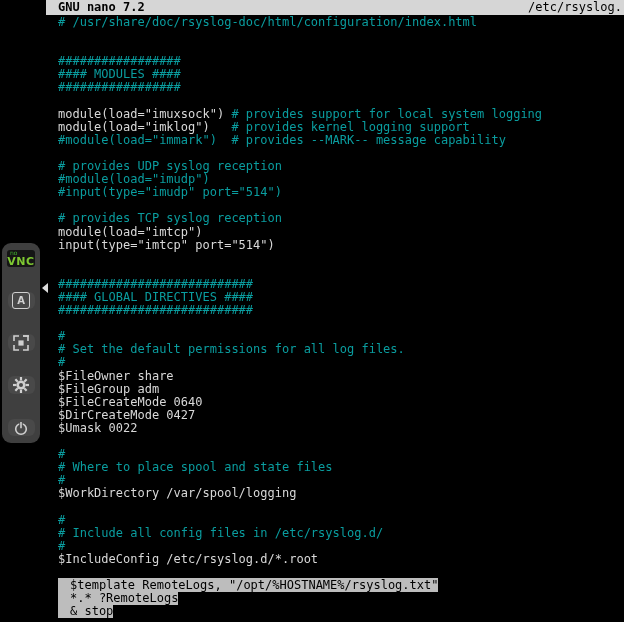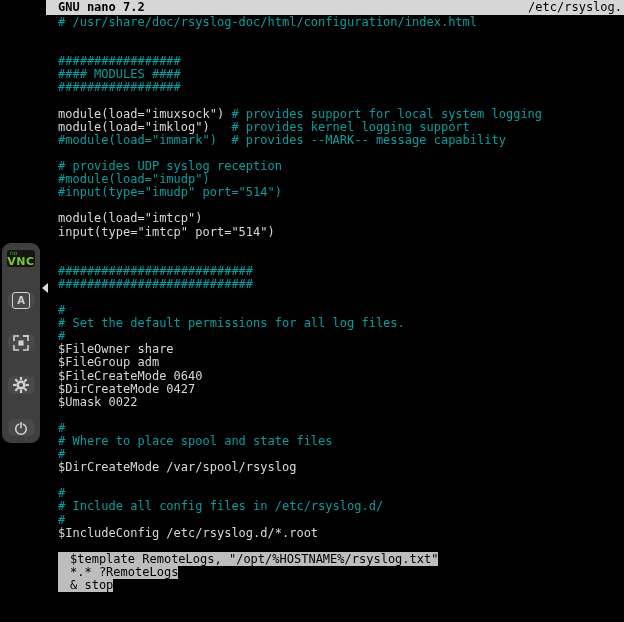--- a/index.html
+++ b/index.html
@@ -102,40 +102,42 @@
         <div class="line"><span class="cmt">#################</span></div>
         <div class="line">&nbsp;</div>
         <div class="line"><span class="txt">module(load="imuxsock") </span><span class="cmt"># provides support for local system logging</span></div>
         <div class="line"><span class="txt">module(load="imklog")   </span><span class="cmt"># provides kernel logging support</span></div>
         <div class="line"><span class="cmt">#module(load="immark")  # provides --MARK-- message capability</span></div>
         <div class="line">&nbsp;</div>
         <div class="line"><span class="cmt"># provides UDP syslog reception</span></div>
         <div class="line"><span class="cmt">#module(load="imudp")</span></div>
         <div class="line"><span class="cmt">#input(type="imudp" port="514")</span></div>
         <div class="line">&nbsp;</div>
+        <div class="line"><span class="cmt"># provides TCP syslog reception</span></div>
         <div class="line"><span class="txt">module(load="imtcp")</span></div>
         <div class="line"><span class="txt">input(type="imtcp" port="514")</span></div>
         <div class="line">&nbsp;</div>
         <div class="line">&nbsp;</div>
         <div class="line"><span class="cmt">###########################</span></div>
+        <div class="line"><span class="cmt">#### GLOBAL DIRECTIVES ####</span></div>
         <div class="line"><span class="cmt">###########################</span></div>
         <div class="line">&nbsp;</div>
         <div class="line"><span class="cmt">#</span></div>
         <div class="line"><span class="cmt"># Set the default permissions for all log files.</span></div>
         <div class="line"><span class="cmt">#</span></div>
         <div class="line"><span class="txt">$FileOwner share</span></div>
         <div class="line"><span class="txt">$FileGroup adm</span></div>
         <div class="line"><span class="txt">$FileCreateMode 0640</span></div>
         <div class="line"><span class="txt">$DirCreateMode 0427</span></div>
         <div class="line"><span class="txt">$Umask 0022</span></div>
         <div class="line">&nbsp;</div>
         <div class="line"><span class="cmt">#</span></div>
         <div class="line"><span class="cmt"># Where to place spool and state files</span></div>
         <div class="line"><span class="cmt">#</span></div>
-        <div class="line"><span class="txt">$DirCreateMode /var/spool/rsyslog</span></div>
+        <div class="line"><span class="txt">$WorkDirectory /var/spool/logging</span></div>
         <div class="line">&nbsp;</div>
         <div class="line"><span class="cmt">#</span></div>
         <div class="line"><span class="cmt"># Include all config files in /etc/rsyslog.d/</span></div>
         <div class="line"><span class="cmt">#</span></div>
         <div class="line"><span class="txt">$IncludeConfig /etc/rsyslog.d/*.root</span></div>
         <div class="line">&nbsp;</div>
         <div class="line sel"><span class="txt">$template RemoteLogs, "/opt/%HOSTNAME%/rsyslog.txt"</span></div>
         <div class="line sel"><span class="txt">*.* ?RemoteLogs</span></div>
         <div class="line sel"><span class="txt">&amp; stop</span></div>
       </div>

